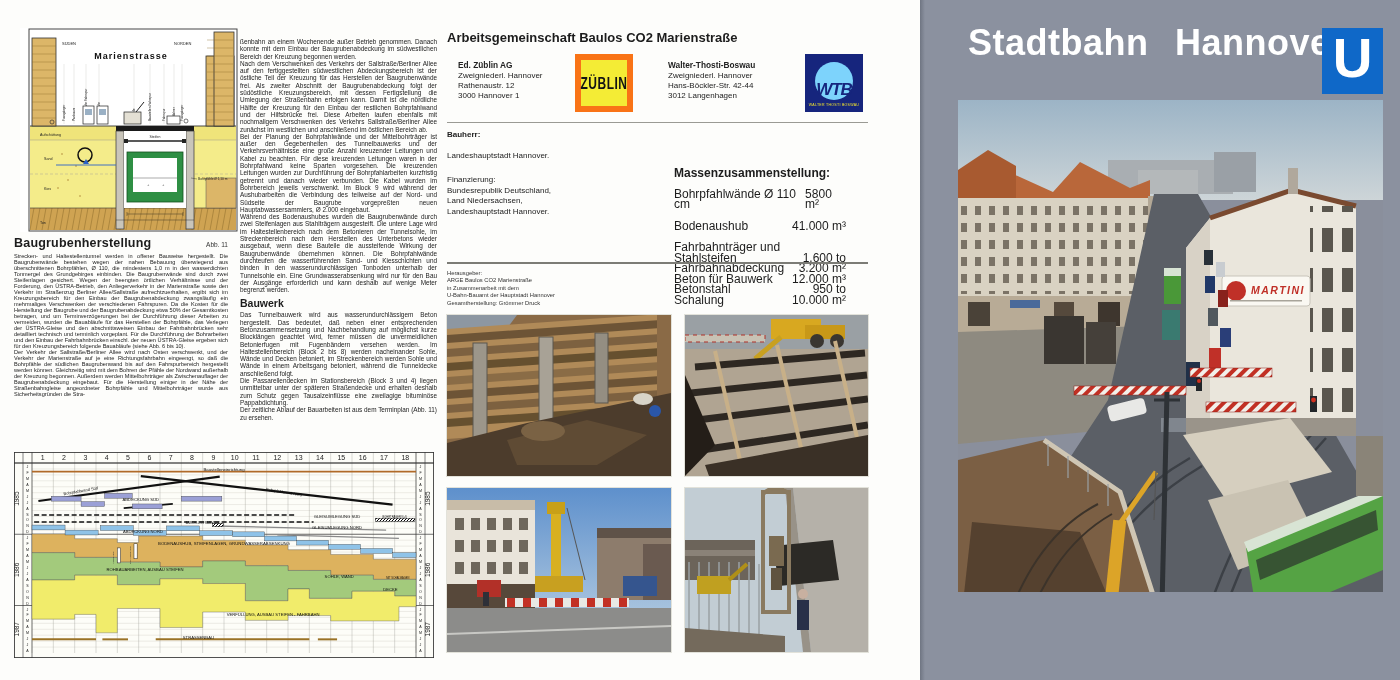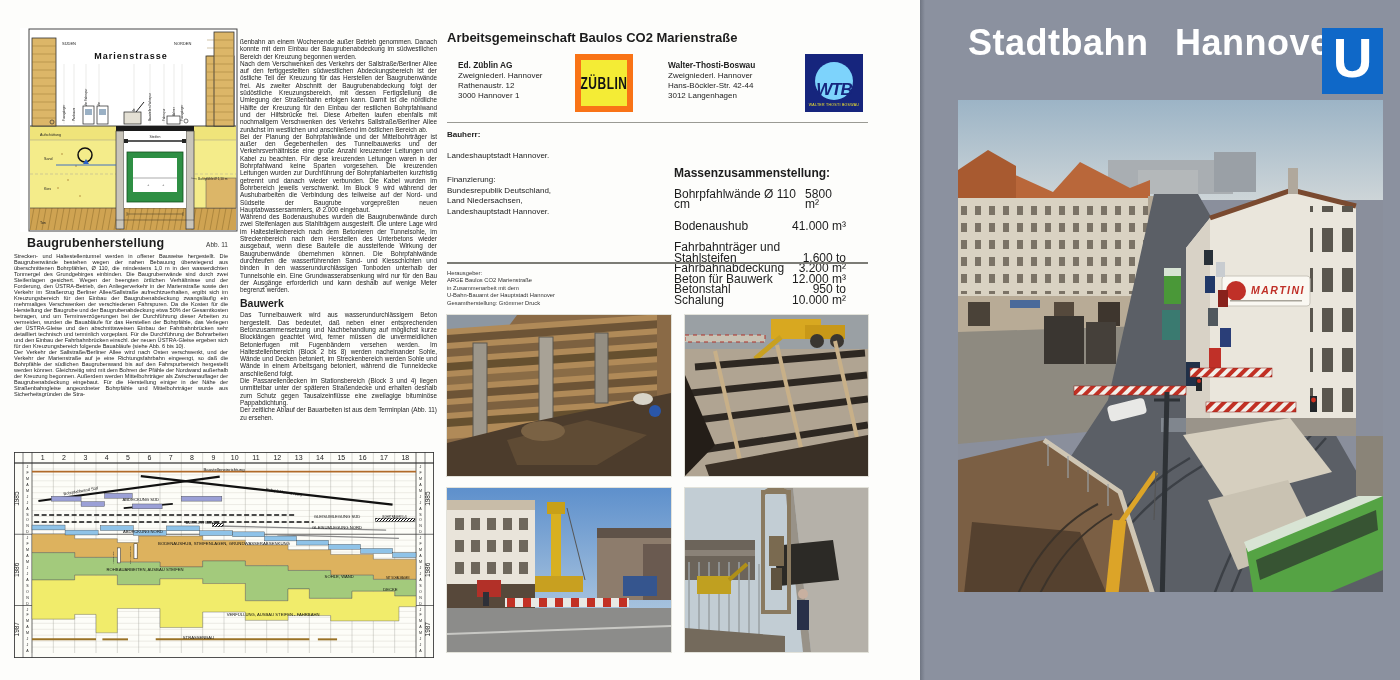--- a/index.html
+++ b/index.html
@@ -7,21 +7,21 @@
        font-family:"Liberation Sans",sans-serif;overflow:hidden;color:#1c1c1c;}
   .abs{position:absolute;}
 
   
   #left-page{left:0;top:0;width:920px;height:680px;background:#fdfdfb;}
   #diagram{left:20px;top:28px;width:210px;height:204px;background:#ffffff;padding-left:8px;}
   #diagram svg{display:block;}
 
   #col1{left:14px;top:236px;width:214px;}
   .col1-head{display:flex;justify-content:space-between;align-items:baseline;margin-bottom:3px;}
-  .h1{font-size:12.5px;font-weight:bold;letter-spacing:0.2px;margin-left:13px;}
+  .h1{font-size:12.5px;font-weight:bold;letter-spacing:0.2px;}
   .fig{font-size:6.5px;color:#333;}
   .body-text p{margin:0;text-align:justify;color:#222;}
   #col1 .body-text p{font-size:5.6px;line-height:6.0px;}
   #col2{left:240px;top:38px;width:197px;}
   #col2 .body-text p{font-size:6.4px;line-height:7.3px;}
   .h2{font-size:10.5px;font-weight:bold;margin:4px 0 2px;}
 
   
   #midcol{left:447px;top:24px;width:421px;height:636px;}
   .mid-header{position:absolute;left:0;top:6px;font-size:13px;font-weight:bold;white-space:nowrap;}

